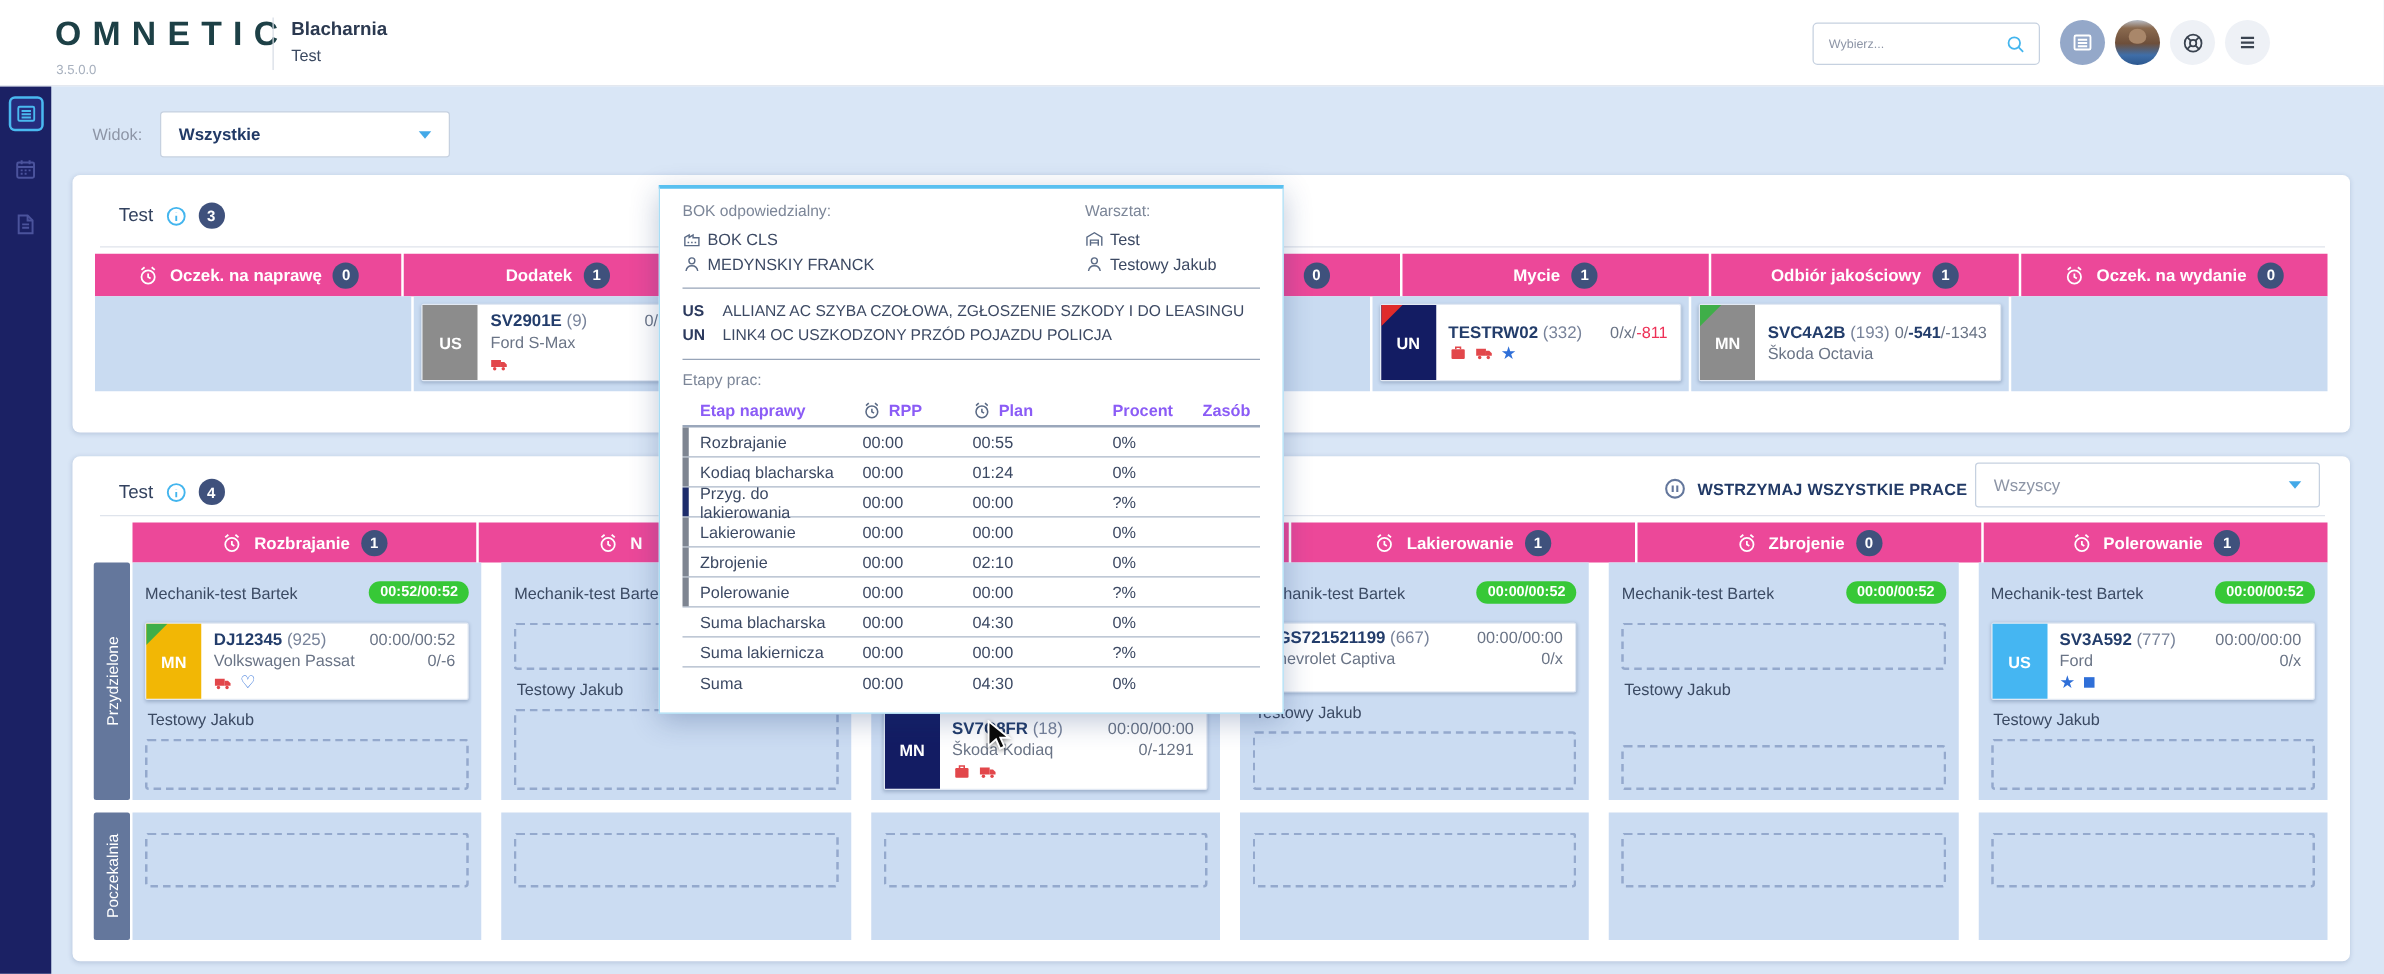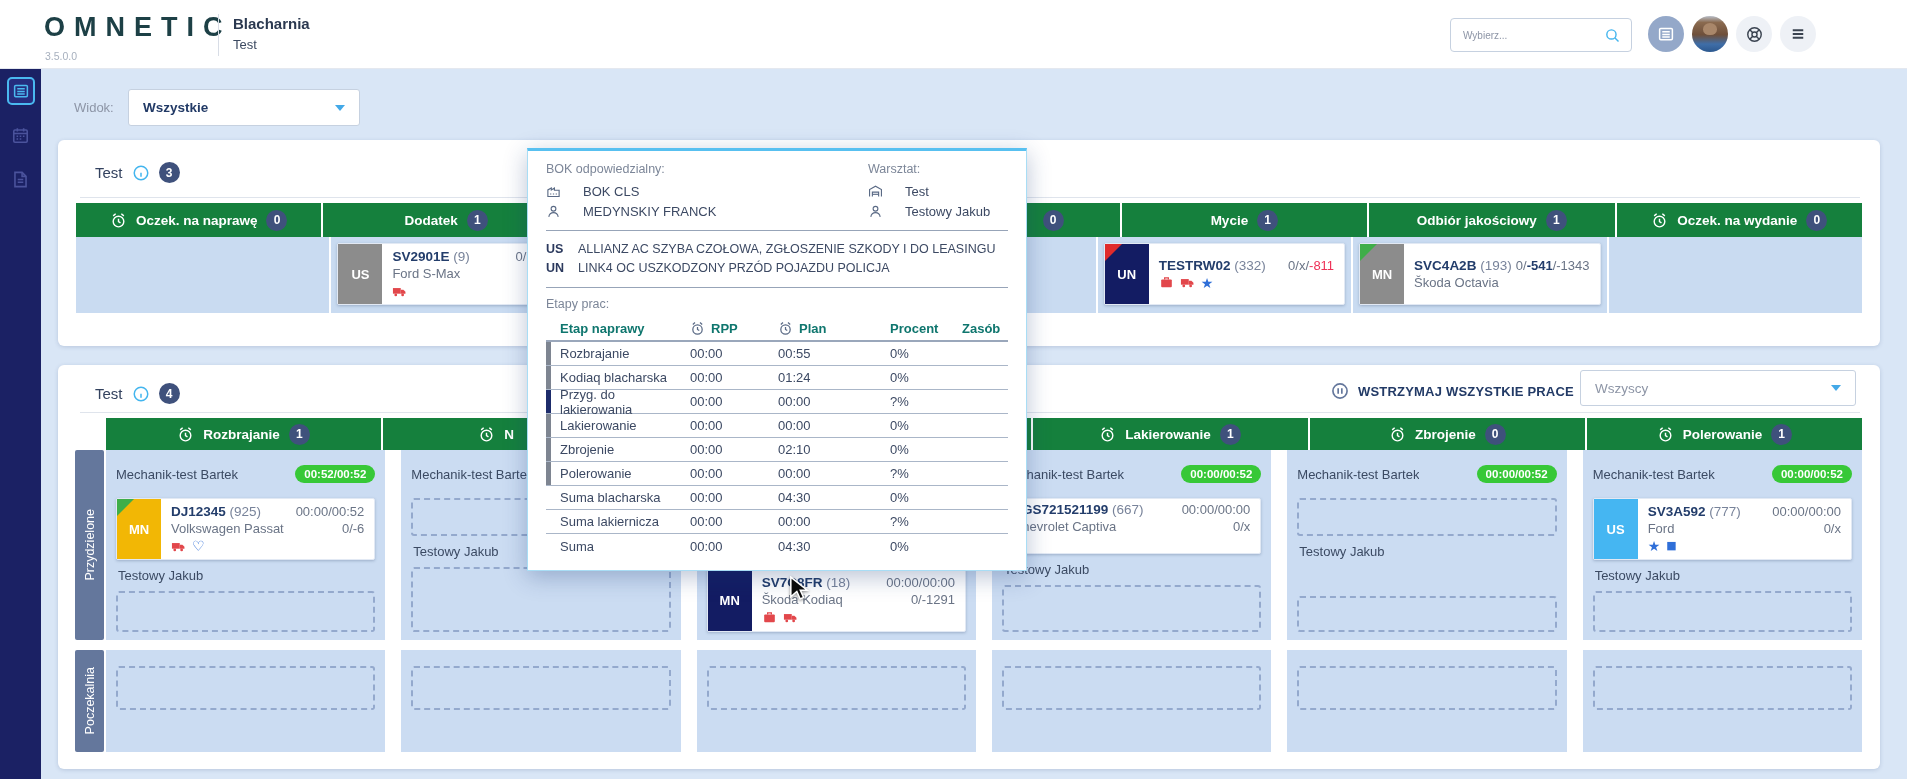--- a/index.html
+++ b/index.html
@@ -52,21 +52,21 @@
   .panel2 { left:58px; top:365px; width:1822px; height:404px; }
   .sec-title { position:absolute; display:flex; align-items:center; gap:9px; }
   .sec-title .t { font-size:15px; color:#33425f; }
   .info-ic { width:18px; height:18px; color:#43b5ee; }
   .count-badge { min-width:21px; height:21px; border-radius:11px; background:#3f517c; color:#fff;
     font-size:12px; font-weight:bold; display:flex; align-items:center; justify-content:center; padding:0 5px; }
   .sec-divider { position:absolute; height:1px; background:#dfe4ec; }
 
   
   .hdr-row { position:absolute; display:flex; gap:2px; }
-  .hdr-cell { flex:1; background:#15803d; color:#fff; display:flex; align-items:center;
+  .hdr-cell { flex:1; background:#ec4899; color:#fff; display:flex; align-items:center;
     justify-content:center; gap:9px; font-size:13.5px; font-weight:bold; }
   .hdr-cell .count-badge { background:#3f517c; }
   .hdr-cell.pull-right { justify-content:flex-end; padding-right:56px; }
   .hdr-cell.pull-left { justify-content:flex-start; padding-left:95px; }
   .alarm { width:17px; height:17px; color:#fff; }
 
   
   .s1-row { position:absolute; left:76px; top:237px; width:1786px; height:76px; display:flex; gap:2px; }
   .s1-cell { flex:1; background:#c9dbf1; padding:6px; }
 
@@ -119,28 +119,28 @@
   .worker { font-size:13px; color:#3b4a63; padding-left:2px; flex:none; }
   .spacer { flex:1; }
 
   
   .popup { position:absolute; left:527px; top:148px; width:500px; z-index:50; background:#fff;
     border:1px solid #a8ddf5; border-top:3px solid #58c0f0;
     box-shadow:0 6px 22px rgba(25,55,115,.3); padding:11px 18px 12px 18px; }
   .pp-cols { display:flex; }
   .pp-left { width:322px; } .pp-right { flex:1; }
   .pp-label { font-size:12.5px; color:#7c8698; margin-bottom:5px; }
-  .pp-item { display:flex; align-items:center; gap:22px; font-size:13px; color:#3c4963; height:20px; }
+  .pp-item { display:flex; align-items:center; gap:5px; font-size:13px; color:#3c4963; height:20px; }
   .pp-item .pic { color:#5a6a85; }
   .pp-div { height:1px; background:#97a4b8; margin:9px 0; }
   .szk { display:flex; gap:10px; font-size:12.5px; line-height:19px; color:#3c4963; }
   .szk .code { font-weight:bold; color:#2c3a5e; width:22px; flex:none; }
   .pp-table { margin-top:4px; }
   .pt-hrow { display:flex; align-items:center; height:26px; border-bottom:2px solid #9aa7bb;
-    font-size:13px; font-weight:bold; color:#0f766e;justify-content:space-between; }
+    font-size:13px; font-weight:bold; color:#8b5cf6;justify-content:space-between; }
   .pt-row { display:flex; align-items:center; height:24px; border-bottom:1px solid #aab6c8;
     font-size:13px; color:#3c4963; position:relative; }
   .pt-stage { flex:1; display:flex; align-items:center; height:100%; }
   .marker { width:5px; height:100%; margin-right:9px; flex:none; }
   .m-gray { background:#7e8591; } .m-navy { background:#1d2c6b; } .m-none { background:transparent; }
   .pt-rpp,.pt-plan { width:88px; flex:none; display:flex; align-items:center; gap:6px; }
   .pt-proc { width:72px; flex:none;margin-left:24px; } .pt-zas { width:46px; flex:none; }
   .pt-hrow .alarm2 { width:15px; height:15px; color:#5a6a85; }
 
   .cursor { position:absolute; left:788px; top:576px; z-index:90;

